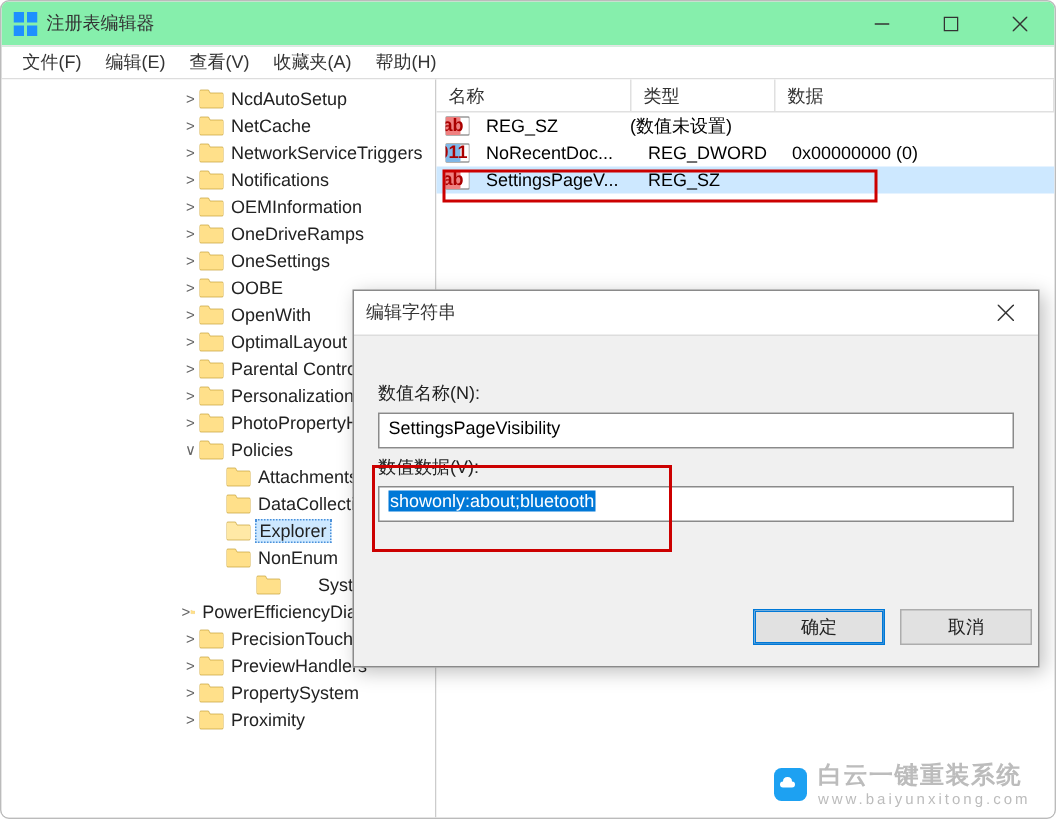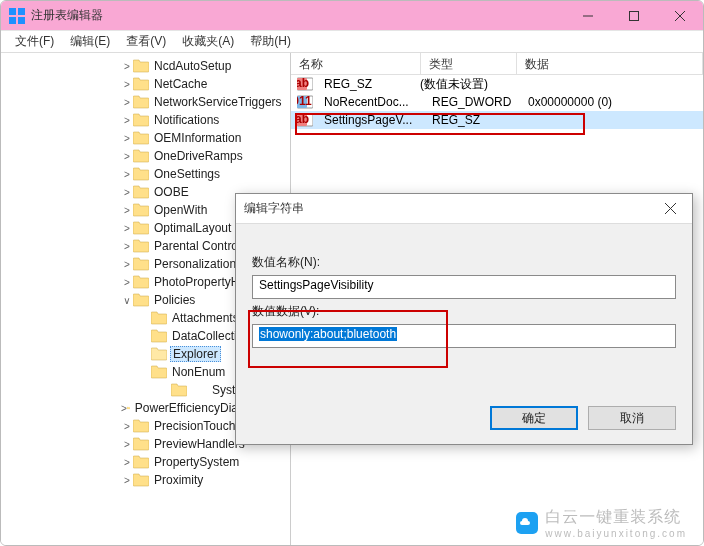--- a/index.html
+++ b/index.html
@@ -1,18 +1,18 @@
 <!DOCTYPE html>
 <html><head>
 <meta charset="utf-8">
 <style>
 * { margin: 0; padding: 0; box-sizing: border-box; font-family: "Microsoft YaHei", "Segoe UI", sans-serif; font-size: 12px; }
 body { width: 704px; height: 546px; overflow: hidden; background: #fff; position: relative; border: 1px solid #bbb; border-radius: 6px; }
 
-.titlebar { height: 30px; display: flex; align-items: center; background: #f9a8d4; border-bottom: 1px solid #e5e5e5; }
+.titlebar { height: 30px; display: flex; align-items: center; background: #86efac; border-bottom: 1px solid #e5e5e5; }
 .titlebar .app-icon { width: 16px; height: 16px; margin: 0 6px 0 8px; }
 .titlebar .title { flex: 1; color: #333; }
 .titlebar .winbtn { width: 46px; height: 30px; display: flex; align-items: center; justify-content: center; color: #555; }
 
 .menubar { height: 22px; display: flex; align-items: center; padding: 0 6px; border-bottom: 1px solid #ddd; }
 .menubar span { padding: 2px 8px; color: #333; }
 
 .content { display: flex; height: calc(100% - 52px); }
 
 .tree { width: 290px; border-right: 1px solid #ccc; overflow: hidden; padding: 4px 0; background: #fff; }
@@ -33,21 +33,21 @@
 
 .dialog { position: absolute; left: 234px; top: 192px; width: 458px; height: 252px; background: #f0f0f0; border: 1px solid #8a8a8a; box-shadow: 3px 3px 12px rgba(0,0,0,0.25); }
 .dlg-title { height: 30px; background: #fff; display: flex; align-items: center; border-bottom: 1px solid #ddd; }
 .dlg-title .t { flex: 1; padding-left: 8px; color: #333; }
 .dlg-title .x { width: 44px; text-align: center; font-size: 14px; color: #333; }
 .dlg-body { padding: 10px 16px; }
 .dlg-lbl { color: #222; margin-top: 20px; margin-bottom: 4px; }
 .dlg-field { width: 100%; height: 24px; border: 1px solid #8a8a8a; background: #fff; padding: 2px 6px; font-size: 12px; }
 .dlg-field.ro { background: #fff; }
 .dlg-field .seltext { background: #0078d7; color: #fff; padding: 0 1px; }
-.dlg-btns { position: absolute; right: 16px; bottom: 14px; display: flex; gap: 10px; justify-content: center; }
+.dlg-btns { position: absolute; right: 4px; bottom: 14px; display: flex; gap: 10px; justify-content: center; }
 .dlg-btn { width: 88px; height: 24px; background: #e1e1e1; border: 1px solid #adadad; display: flex; align-items: center; justify-content: center; color: #222; }
 .dlg-btn.primary { border: 1px solid #0078d7; box-shadow: inset 0 0 0 1px #0078d7; }
 
 .watermark { position: absolute; right: 16px; bottom: 6px; display: flex; align-items: center; color: #bcbcbc; font-size: 16px; letter-spacing: 1px; }
 .watermark .wicon { width: 24px; height: 24px; margin-right: 6px; }
 </style>
 </head>
 <body>
 
 <div class="titlebar">
@@ -320,16 +320,16 @@
   </div>
   <div class="redbox" style="left:12px; top:116px; width:200px; height:58px;"></div>
 </div>
 
 <div class="watermark">
   <svg class="wicon" viewBox="0 0 24 24">
     <rect x="1" y="1" width="22" height="22" rx="5" fill="#1da1f2"></rect>
     <path d="M7 14 q-2 0 -2 -2 q0 -2 2 -2 q0 -3 3 -3 q3 0 3 3 q2 0 2 2 q0 2 -2 2 z" fill="#fff"></path>
   </svg>
   <div>
-    <div style="font-size:16px;">白云一键重装系统</div>
+    <div style="font-size:16px;font-weight:bold;">白云一键重装系统</div>
     <div style="font-size:10px; letter-spacing:2px;">www.baiyunxitong.com</div>
   </div>
 </div>
 
 </body></html>

